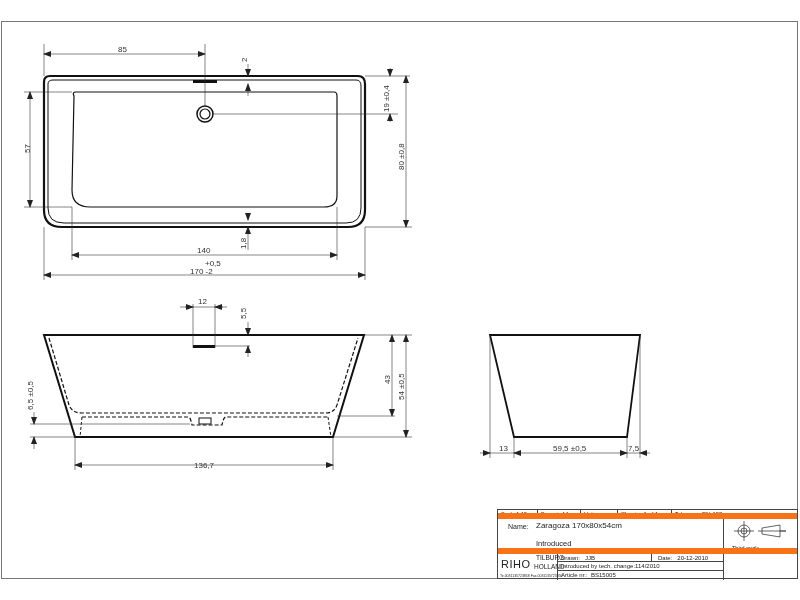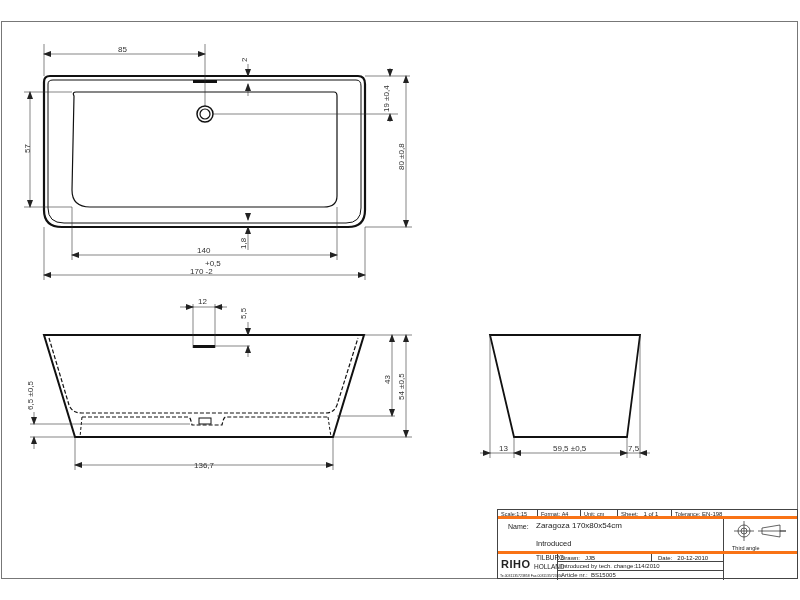--- a/index.html
+++ b/index.html
@@ -1,24 +1,24 @@
 <!DOCTYPE html>
 <html><head>
 <meta charset="utf-8">
 <style>
   html, body { margin: 0; padding: 0; background: #ffffff; }
   body { width: 800px; height: 600px; position: relative; overflow: hidden; font-family: "Liberation Sans", sans-serif; }
   #sheet { position: absolute; left: 0; top: 0; width: 800px; height: 600px; }
   .dim { font-family: "Liberation Sans", sans-serif; font-size: 8px; fill: #333; }
   .tb { position: absolute; border: 1px solid #444; box-sizing: border-box; font-family: "Liberation Sans", sans-serif; color: #222; background: #fff; }
-  .tb-row { position: absolute; left: 0; right: 0; border-bottom: 3px solid #f97316; box-sizing: border-box; }
+  .tb-row { position: absolute; left: 0; right: 0; border-bottom: 6px solid #f97316; box-sizing: border-box; }
   .tb-cell { position: absolute; top: 0; bottom: 0; border-right: 1px solid #444; box-sizing: border-box; font-size: 6px; line-height: 9px; padding-left: 3px; white-space: nowrap; overflow: hidden; }
   .small { font-size: 5.5px; }
   .name-line { position: absolute; font-size: 8px; white-space: nowrap; }
-  .riho { position: absolute; left: 3px; top: 4px; font-weight: bold; font-size: 11px; letter-spacing: 0.5px; }
+  .riho { position: absolute; left: 3px; top: 4px; font-weight: normal; font-size: 11px; letter-spacing: 0.5px; }
   .city { position: absolute; font-size: 6.5px; }
   .addr { position: absolute; font-size: 3.5px; white-space: nowrap; }
   .drawno { position: absolute; font-size: 12px; }
 </style>
 </head>
 <body>
 
 <svg id="sheet" width="800" height="600" viewBox="0 0 800 600" xmlns="http://www.w3.org/2000/svg">
   <defs>
     <marker id="arr" markerWidth="8" markerHeight="6" refX="7" refY="3" orient="auto-start-reverse" markerUnits="userSpaceOnUse">

